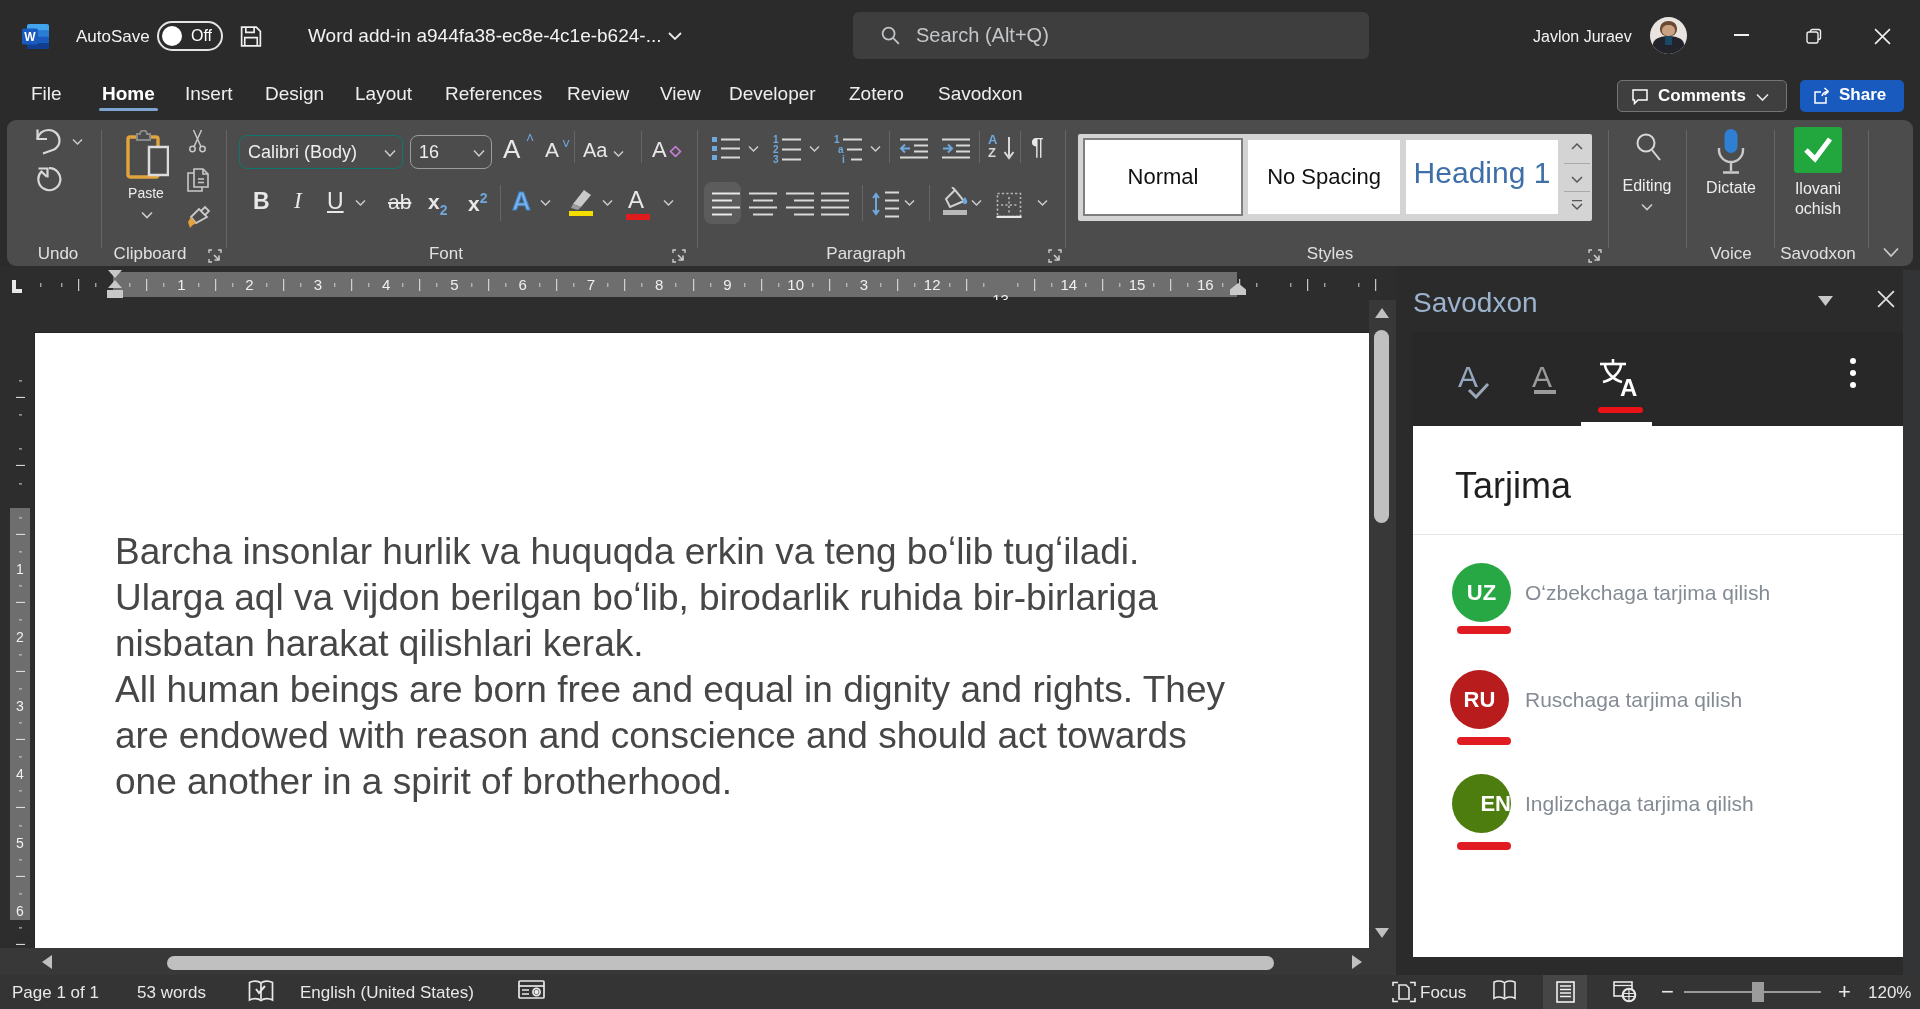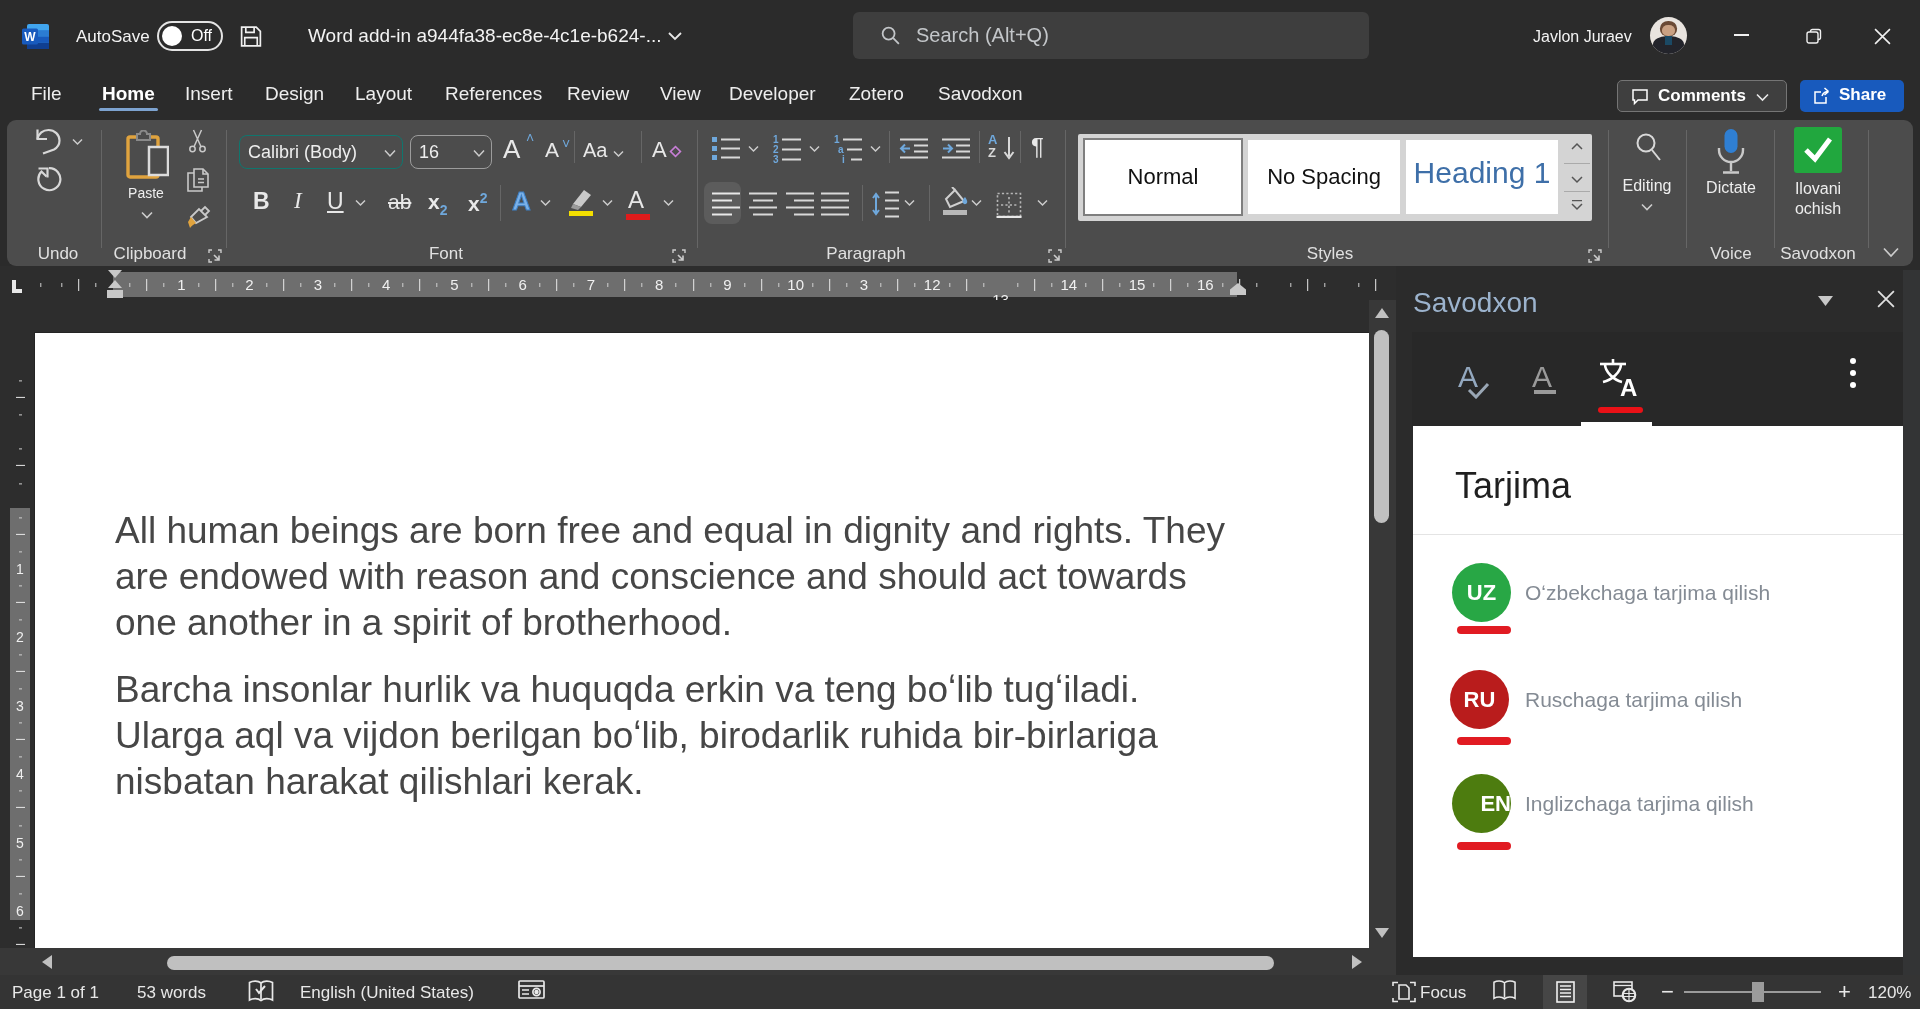--- a/index.html
+++ b/index.html
@@ -455,22 +455,22 @@
         <span class="abs" style="left:10px;top:257.0px;width:20px;height:24px;line-height:24px;text-align:center;font-size:14px;color:#f0f0f0;">1</span>
         <span class="abs" style="left:10px;top:325.4px;width:20px;height:24px;line-height:24px;text-align:center;font-size:14px;color:#f0f0f0;">2</span>
         <span class="abs" style="left:10px;top:393.8px;width:20px;height:24px;line-height:24px;text-align:center;font-size:14px;color:#f0f0f0;">3</span>
         <span class="abs" style="left:10px;top:462.2px;width:20px;height:24px;line-height:24px;text-align:center;font-size:14px;color:#f0f0f0;">4</span>
         <span class="abs" style="left:10px;top:530.6px;width:20px;height:24px;line-height:24px;text-align:center;font-size:14px;color:#f0f0f0;">5</span>
         <span class="abs" style="left:10px;top:599.0px;width:20px;height:24px;line-height:24px;text-align:center;font-size:14px;color:#f0f0f0;">6</span>
       </div>
 
   <div id="page">
     <div id="doctext">
+      <div style="margin-top:21px;">Barcha insonlar hurlik va huquqda erkin va teng boʻlib tugʻiladi.<br>Ularga aql va vijdon berilgan boʻlib, birodarlik ruhida bir-birlariga<br>nisbatan harakat qilishlari kerak.</div>
       <div>All human beings are born free and equal in dignity and rights. They<br>are endowed with reason and conscience and should act towards<br>one another in a spirit of brotherhood.</div>
-      <div style="margin-top:21px;">Barcha insonlar hurlik va huquqda erkin va teng boʻlib tugʻiladi.<br>Ularga aql va vijdon berilgan boʻlib, birodarlik ruhida bir-birlariga<br>nisbatan harakat qilishlari kerak.</div>
     </div>
   </div>
 
   <div class="abs" style="left:1369px;top:0;width:27px;height:648px;background:#383838;"></div>
   <div class="abs" style="left:1375px;top:8px;width:14px;height:10px;background:#c0c0c0;clip-path:polygon(50% 0,100% 100%,0 100%);"></div>
   <div class="abs" style="left:1374px;top:30px;width:15px;height:193px;background:#c0c0c0;border-radius:8px;"></div>
   <div class="abs" style="left:1375px;top:628px;width:14px;height:10px;background:#c0c0c0;clip-path:polygon(0 0,100% 0,50% 100%);"></div>
 </div>
 
 <div class="abs" style="left:0;top:948px;width:1396px;height:27px;background:#383838;">

